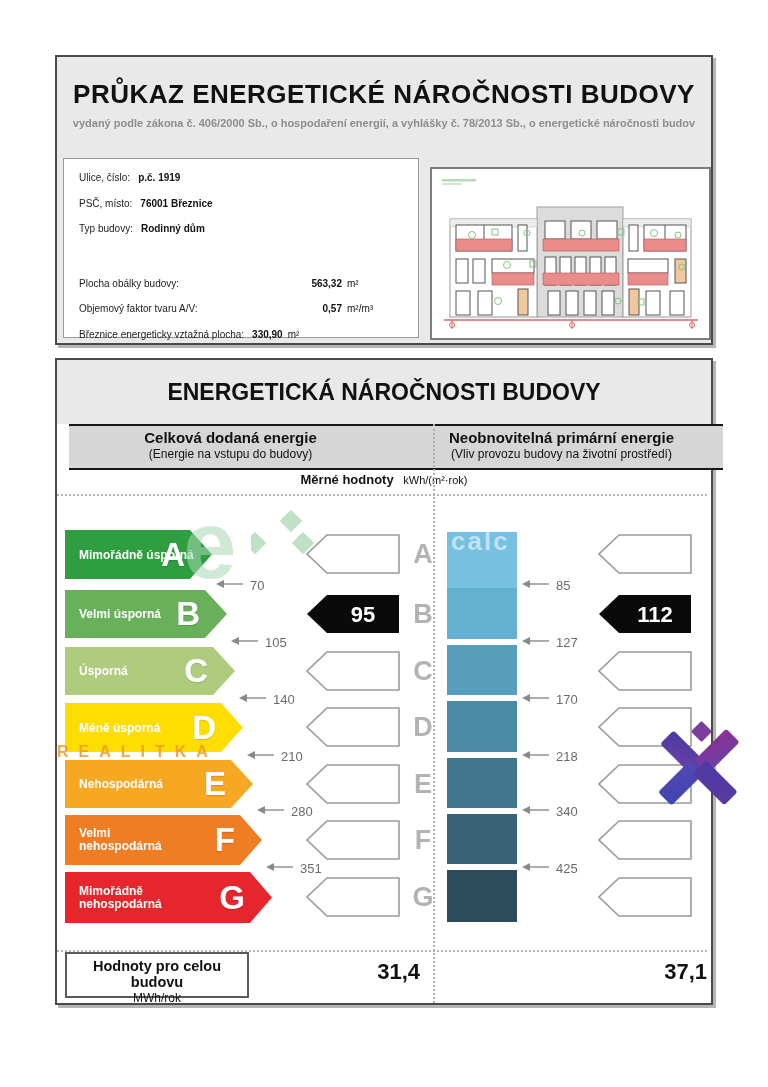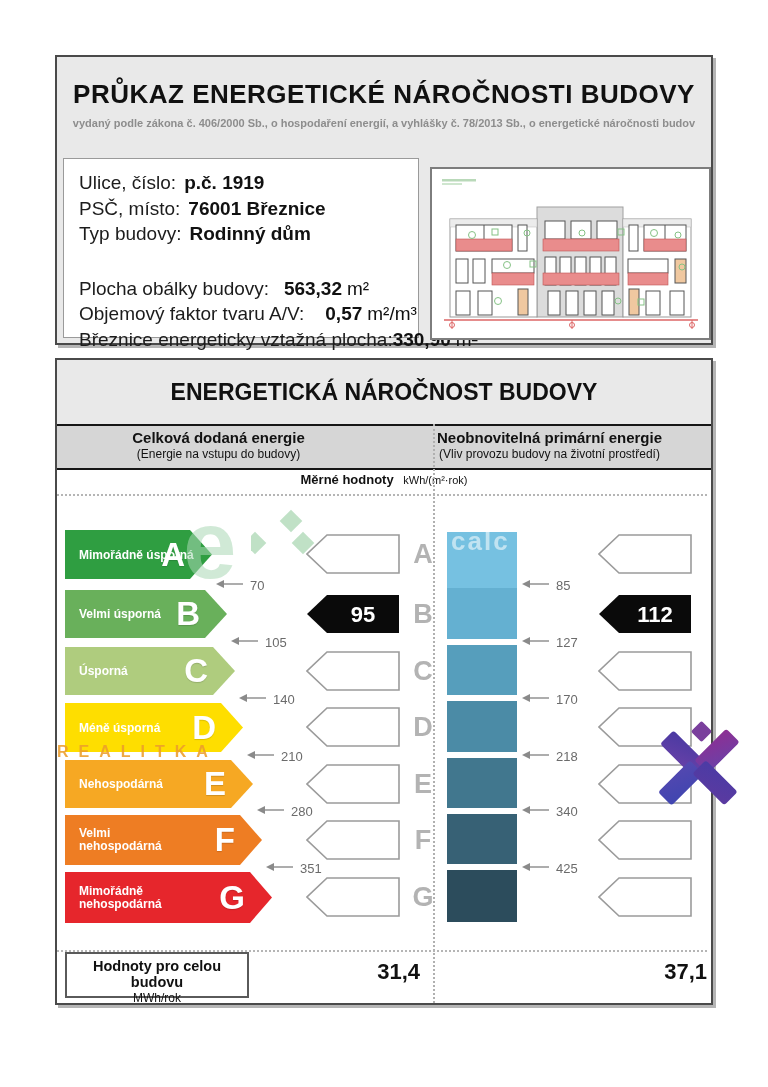--- a/index.html
+++ b/index.html
@@ -8,33 +8,33 @@
   .box{position:absolute;border:2px solid #4a4a4a;background:#e9e9e9;
        box-shadow:3px 3px 0 rgba(120,120,120,.55);}
   .box1{left:55px;top:55px;width:654px;height:286px;}
   .box2{left:55px;top:358px;width:654px;height:643px;background:#fff;}
 
   
   .h-title{margin-top:22px;text-align:center;font-size:26px;font-weight:bold;letter-spacing:.5px;}
   .h-sub{margin-top:7px;text-align:center;font-size:11px;font-weight:bold;color:#8d8d8d;}
   .info-box{position:absolute;left:6px;top:101px;width:356px;height:180px;background:#fff;
             border:1px solid #9a9a9a;box-sizing:border-box;padding:13px 15px 0 15px;}
-  .irow{display:flex;align-items:baseline;font-size:19px;height:25.5px;white-space:nowrap;}
+  .irow{display:flex;align-items:baseline;font-size:10px;height:25.5px;white-space:nowrap;}
   .irow .lbl{color:#1c1c1c;}
   .irow .gap{width:8px;}
   .irow .sp{flex:1;}
   .irow .val{font-weight:bold;}
   .irow .val.rcol{min-width:58px;text-align:right;}
   .irow .unit{width:56px;padding-left:5px;margin-top:29px;}
   .draw-box{position:absolute;left:373px;top:110px;width:281px;height:173px;background:#fff;
             border:2px solid #7d7d7d;box-sizing:border-box;}
 
   
   .s-title{height:64px;line-height:64px;text-align:center;font-size:23px;font-weight:bold;background:#e9e9e9;}
-  .col-head{position:absolute;left:0;top:64px;width:100%;height:46px;background:#d6d6d6;
+  .col-head{position:absolute;left:12px;top:64px;width:100%;height:46px;background:#d6d6d6;
             border-top:2px solid #161616;border-bottom:2px solid #161616;box-sizing:border-box;display:flex;gap:8px;}
   .col-head .col{width:50%;text-align:center;padding-top:3px;box-sizing:border-box;}
   .col-head .ct{font-size:15px;font-weight:bold;}
   .col-head .cs{font-size:12px;margin-top:1px;}
   .units-row{position:absolute;left:0;top:112px;width:100%;text-align:center;font-size:13px;}
   .units-row .u{font-size:11px;margin-left:6px;}
   .dotline-h{position:absolute;left:0;width:650px;border-top:2px dotted #b5b5b5;}
   .dashline-v{position:absolute;left:376px;top:64px;height:579px;border-left:2px dotted #b0b0b0;}
 
   .band{position:absolute;left:8px;color:#fff;
@@ -183,21 +183,21 @@
             <circle cx="260" cy="156" r="2.5"></circle>
           <line x1="20" y1="151" x2="20" y2="160"></line>
             <line x1="140" y1="151" x2="140" y2="160"></line>
             <line x1="260" y1="151" x2="260" y2="160"></line>
         </g>
       </svg>
     </div>
   </div>
 
   <div class="box box2">
-    <div class="s-title">ENERGETICKÁ NÁROČNOST BUDOVY</div>
+    <div class="s-title">ENERGETICKÁ NÁROČNOSTI BUDOVY</div>
 
     <div class="col-head">
       <div class="col">
         <div class="ct">Celková dodaná energie</div>
         <div class="cs">(Energie na vstupu do budovy)</div>
       </div>
       <div class="col">
         <div class="ct">Neobnovitelná primární energie</div>
         <div class="cs">(Vliv provozu budovy na životní prostředí)</div>
       </div>

